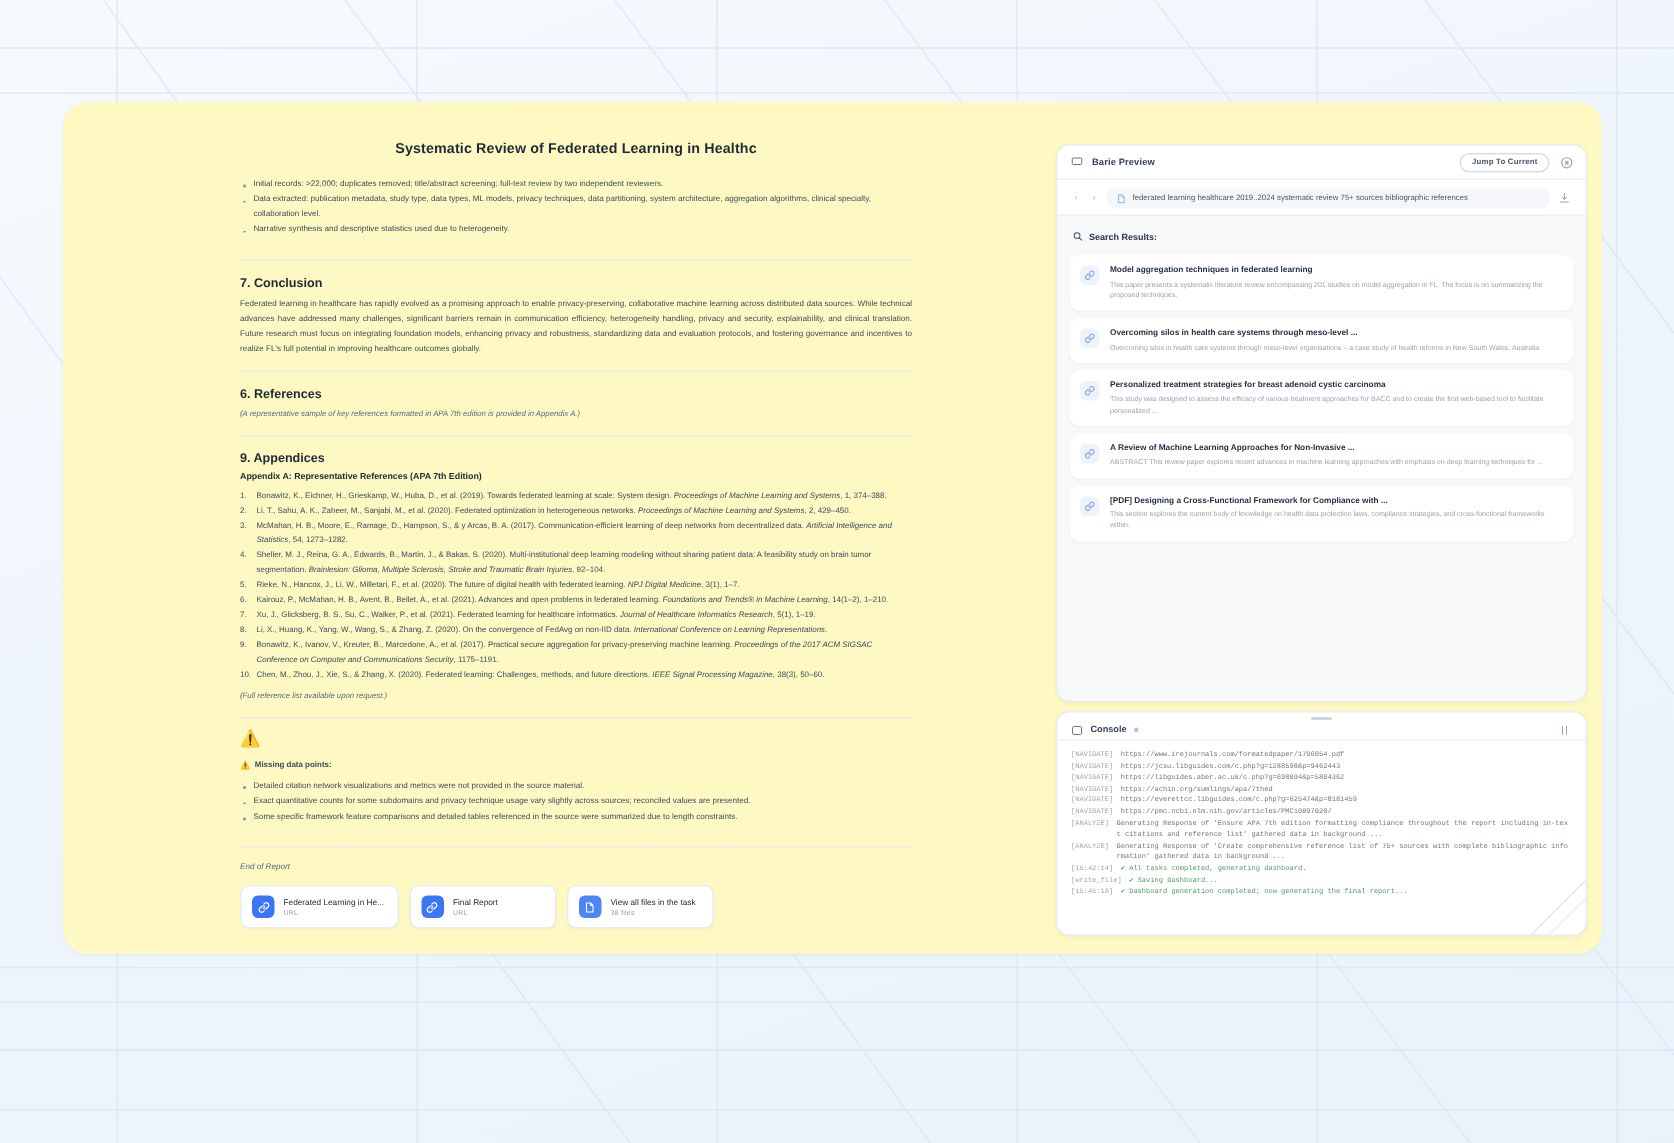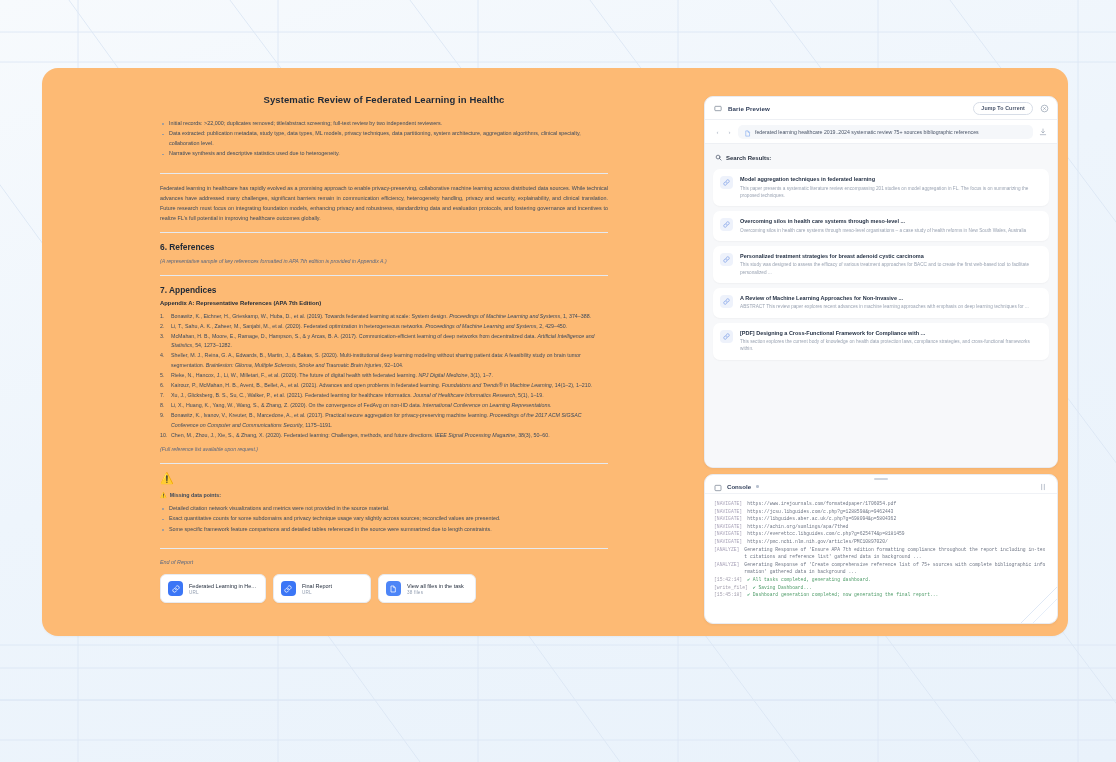--- a/index.html
+++ b/index.html
@@ -26,21 +26,21 @@
   }
   #bg-grid { position: absolute; inset: 0; width: 100%; height: 100%; }
 
   
   #app-card {
     position: absolute;
     left: 42px;
     top: 68px;
     width: 1026px;
     height: 568px;
-    background: #fdba74;
+    background: #fef9c3;
     border-radius: 16px 16px 16px 16px;
     box-shadow: 0 1px 2px rgba(16,24,40,.04);
     overflow: hidden;
     display: flex;
   }
 
   
   #doc-pane {
     width: 658px;
     height: 100%;
@@ -382,30 +382,31 @@
     <div class="doc-title">Systematic Review of Federated Learning in Healthc</div>
 
     <ul class="doc-list">
       <li>Initial records: &gt;22,000; duplicates removed; title/abstract screening; full-text review by two independent reviewers.</li>
       <li>Data extracted: publication metadata, study type, data types, ML models, privacy techniques, data partitioning, system architecture, aggregation algorithms, clinical specialty, collaboration level.</li>
       <li>Narrative synthesis and descriptive statistics used due to heterogeneity.</li>
     </ul>
 
     <hr class="hr-soft">
 
+    <h2 class="sec">7. Conclusion</h2>
     <p class="body-text">Federated learning in healthcare has rapidly evolved as a promising approach to enable privacy-preserving, collaborative machine learning across distributed data sources. While technical advances have addressed many challenges, significant barriers remain in communication efficiency, heterogeneity handling, privacy and security, explainability, and clinical translation. Future research must focus on integrating foundation models, enhancing privacy and robustness, standardizing data and evaluation protocols, and fostering governance and incentives to realize FL's full potential in improving healthcare outcomes globally.</p>
 
     <hr class="hr-soft">
 
     <h2 class="sec">6. References</h2>
     <p class="note-italic">(A representative sample of key references formatted in APA 7th edition is provided in Appendix A.)</p>
 
     <hr class="hr-soft">
 
-    <h2 class="sec">7. Appendices</h2>
+    <h2 class="sec">9. Appendices</h2>
     <h3 class="subsec">Appendix A: Representative References (APA 7th Edition)</h3>
 
     <ol class="refs" id="ref-list">
         <li>Bonawitz, K., Eichner, H., Grieskamp, W., Huba, D., et al. (2019). Towards federated learning at scale: System design. <i>Proceedings of Machine Learning and Systems</i>, 1, 374–388.</li>
         <li>Li, T., Sahu, A. K., Zaheer, M., Sanjabi, M., et al. (2020). Federated optimization in heterogeneous networks. <i>Proceedings of Machine Learning and Systems</i>, 2, 429–450.</li>
         <li>McMahan, H. B., Moore, E., Ramage, D., Hampson, S., &amp; y Arcas, B. A. (2017). Communication-efficient learning of deep networks from decentralized data. <i>Artificial Intelligence and Statistics</i>, 54, 1273–1282.</li>
         <li>Sheller, M. J., Reina, G. A., Edwards, B., Martin, J., &amp; Bakas, S. (2020). Multi-institutional deep learning modeling without sharing patient data: A feasibility study on brain tumor segmentation. <i>Brainlesion: Glioma, Multiple Sclerosis, Stroke and Traumatic Brain Injuries</i>, 92–104.</li>
         <li>Rieke, N., Hancox, J., Li, W., Milletari, F., et al. (2020). The future of digital health with federated learning. <i>NPJ Digital Medicine</i>, 3(1), 1–7.</li>
         <li>Kairouz, P., McMahan, H. B., Avent, B., Bellet, A., et al. (2021). Advances and open problems in federated learning. <i>Foundations and Trends® in Machine Learning</i>, 14(1–2), 1–210.</li>
         <li>Xu, J., Glicksberg, B. S., Su, C., Walker, P., et al. (2021). Federated learning for healthcare informatics. <i>Journal of Healthcare Informatics Research</i>, 5(1), 1–19.</li>

